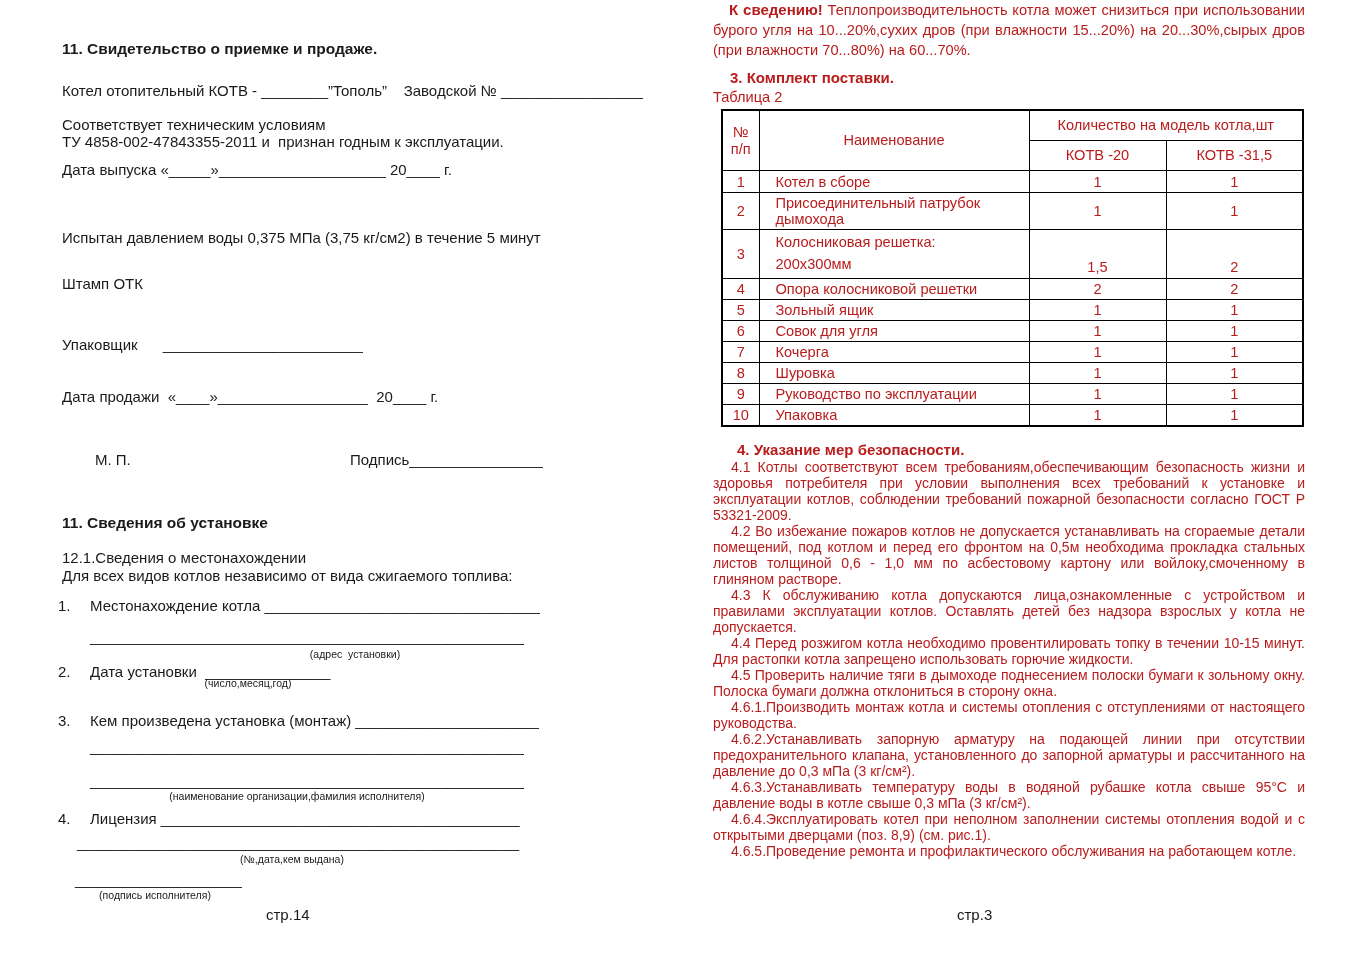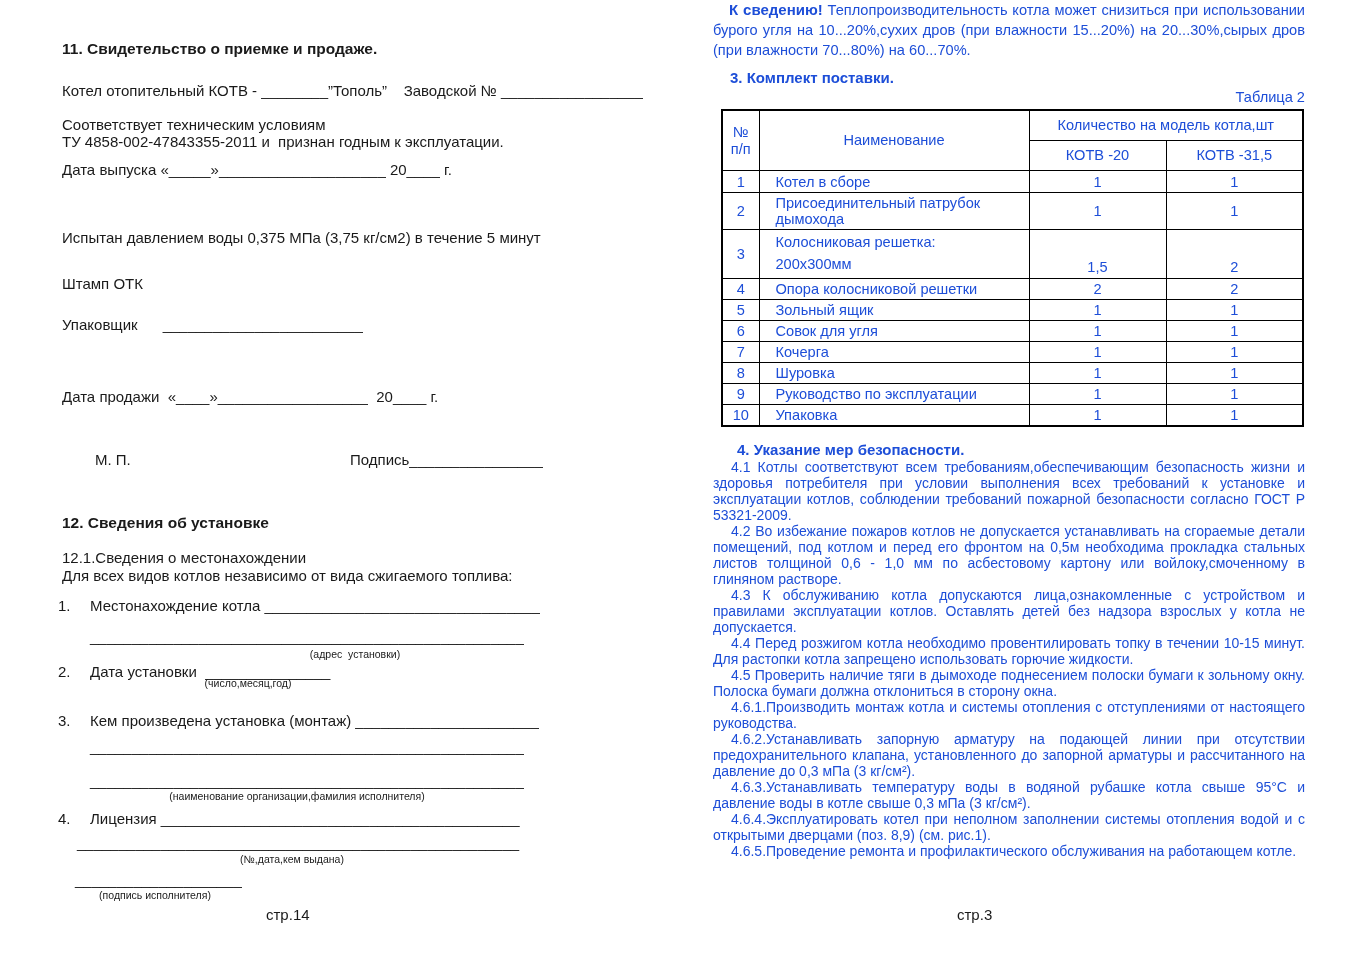--- a/index.html
+++ b/index.html
@@ -26,37 +26,37 @@
     white-space:pre;
     transform:translateX(-50%);
     color:#1a1a1a;
   }
   .pagenum{position:absolute;font-size:15px;white-space:pre;}
   
   .right-col{
     position:absolute;
     left:713px;top:0;width:592px;
     font-size:14.6px;
-    color:#1d4ed8;
+    color:#b91c1c;
   }
   .right-col p{margin:0;}
   .notice{
     margin-top:41px;
     line-height:20px;
     text-align:justify;
     text-indent:16px;
   }
   .notice b{font-size:15px;}
   .h-s3{
     margin-top:9px;margin-left:17px;
     font-weight:bold;font-size:15px;line-height:17px;
   }
   .tbl-caption{
     margin-top:3px;
-    text-align:right;
+    text-align:left;
     line-height:17px;
   }
   table.kit{
     border-collapse:collapse;
     table-layout:fixed;
     margin-top:3px;
     margin-left:8px;
     width:581px;
     border:2px solid #000;
     font-size:14.6px;
@@ -99,26 +99,26 @@
 
 <div class="page">
 
   <div class="ln bold" style="left:62px;top:40px">11. Свидетельство о приемке и продаже.</div>
   <div class="ln" style="left:62px;top:82px">Котел отопительный КОТВ - ________”Тополь”    Заводской № _________________</div>
   <div class="ln" style="left:62px;top:116px">Соответствует техническим условиям</div>
   <div class="ln" style="left:62px;top:133px">ТУ 4858-002-47843355-2011 и  признан годным к эксплуатации.</div>
   <div class="ln" style="left:62px;top:161px">Дата выпуска «_____»____________________ 20____ г.</div>
   <div class="ln" style="left:62px;top:229px">Испытан давлением воды 0,375 МПа (3,75 кг/см2) в течение 5 минут</div>
   <div class="ln" style="left:62px;top:275px">Штамп ОТК</div>
-  <div class="ln" style="left:62px;top:316px">Упаковщик      ________________________</div>
+  <div class="ln" style="left:62px;top:336px">Упаковщик      ________________________</div>
   <div class="ln" style="left:62px;top:388px">Дата продажи  «____»__________________  20____ г.</div>
   <div class="ln" style="left:95px;top:451px">М. П.</div>
   <div class="ln" style="left:350px;top:451px">Подпись________________</div>
 
-  <div class="ln bold" style="left:62px;top:514px">12. Сведения об установке</div>
+  <div class="ln bold" style="left:62px;top:514px">11. Сведения об установке</div>
   <div class="ln" style="left:62px;top:549px">12.1.Сведения о местонахождении</div>
   <div class="ln" style="left:62px;top:567px">Для всех видов котлов независимо от вида сжигаемого топлива:</div>
 
   <div class="ln" style="left:58px;top:597px">1.</div>
   <div class="ln" style="left:90px;top:597px">Местонахождение котла _________________________________</div>
   <div class="ln" style="left:90px;top:628px">____________________________________________________</div>
   <div class="cap" style="left:355px;top:648px">(адрес  установки)</div>
 
   <div class="ln" style="left:58px;top:663px">2.</div>
   <div class="ln" style="left:90px;top:663px">Дата установки  _______________</div>

